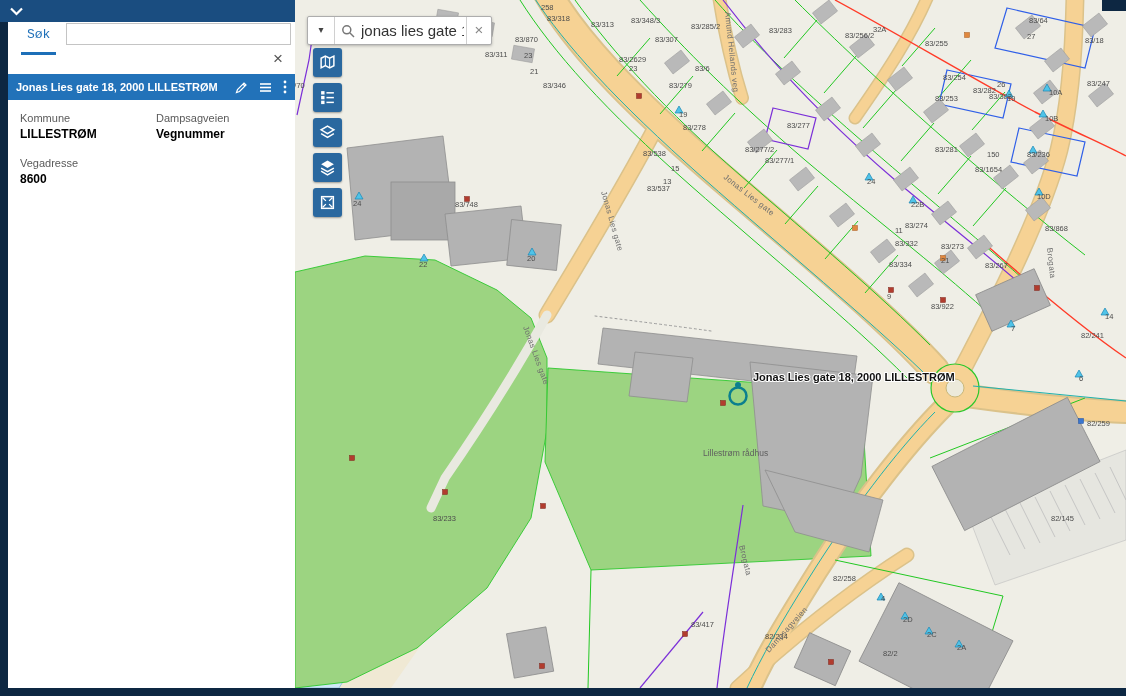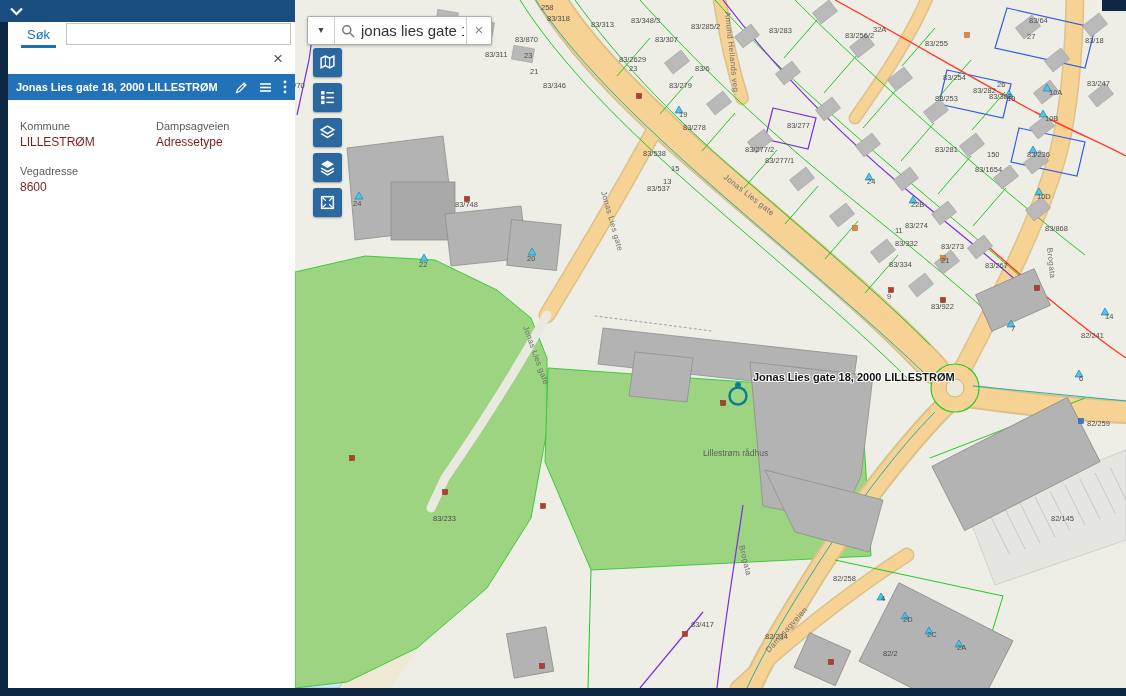--- a/index.html
+++ b/index.html
@@ -8,31 +8,31 @@
     background:#0d2742;font-family:"Liberation Sans",sans-serif;
   }
   
   .frame-left{position:absolute;left:0;top:0;width:8px;height:696px;background:#0d2742;z-index:5;}
   .frame-bottom{position:absolute;left:0;bottom:0;width:1126px;height:8px;background:#0d2742;z-index:6;}
   .frame-topright{position:absolute;right:0;top:0;width:24px;height:11px;background:#0d2742;z-index:6;}
   .topbar{position:absolute;left:0;top:0;width:295px;height:22px;background:#1a4d80;z-index:6;display:flex;align-items:center;padding-left:9px;box-sizing:border-box;}
   
   .sidebar{position:absolute;left:8px;top:22px;width:287px;height:666px;background:#ffffff;z-index:5;box-sizing:border-box;}
   .tabrow{position:relative;height:26px;}
-  .tab{display:inline-block;margin-left:13px;padding:5px 6px 3px 6px;color:#1d6fb8;font-size:13px;border-bottom:3px solid #1d6fb8;cursor:pointer;}
+  .tab{display:inline-block;margin-left:13px;padding:5px 6px 10px 6px;color:#1d6fb8;font-size:13px;border-bottom:3px solid #1d6fb8;cursor:pointer;font-family:Liberation Mono, monospace;}
   .tab-input{position:absolute;left:58px;top:1px;width:225px;height:22px;border:1px solid #c4c4c4;box-sizing:border-box;font-size:12px;padding:0 4px;outline:none;}
   .closerow{height:26px;position:relative;}
   .close-x{position:absolute;right:12px;top:2px;font-size:17px;color:#555;cursor:pointer;line-height:1;}
   .result-head{height:26px;background:#2272b9;color:#fff;display:flex;align-items:center;padding:0 8px;font-size:11px;font-weight:bold;}
   .result-title{white-space:nowrap;overflow:hidden;}
   .head-icons{margin-left:auto;display:flex;gap:11px;align-items:center;}
   .head-icons span{display:inline-flex;cursor:pointer;}
-  .details{padding:20px 12px;display:grid;grid-template-columns:136px 1fr;row-gap:16px;}
+  .details{padding:12px 12px;display:grid;grid-template-columns:136px 1fr;row-gap:16px;}
   .fld-label{color:#5a5a5a;font-size:11px;margin-bottom:3px;}
-  .fld-value{color:#7f1d1d;font-size:12px;font-weight:normal;}
+  .fld-value{color:#000000;font-size:12px;font-weight:bold;}
   
   .map-wrap{position:absolute;left:295px;top:0;width:831px;height:688px;background:#efeee6;overflow:hidden;}
   .map-wrap svg.basemap{position:absolute;left:0;top:0;}
   svg text{font-family:"Liberation Sans",sans-serif;}
   .lbl{fill:#4c4c4c;font-size:7.5px;}
   .street{fill:#6e6e6e;font-size:8px;letter-spacing:.4px;}
   .place{fill:#5f5f5f;font-size:8.5px;}
   .marker{fill:#101010;font-size:11px;font-weight:bold;paint-order:stroke;stroke:#ffffff;stroke-width:2.2px;stroke-linejoin:round;}
   .tri{fill:#4fc3e8;stroke:#1b87b4;stroke-width:.7;}
   .sq-red{fill:#b23c2e;stroke:#7c271c;stroke-width:.5;}
@@ -99,21 +99,21 @@
       </span>
     </span>
   </div>
   <div class="details">
     <div style="grid-column:1;grid-row:1">
       <div class="fld-label">Kommune</div>
       <div class="fld-value">LILLESTRØM</div>
     </div>
     <div style="grid-column:2;grid-row:1">
       <div class="fld-label">Dampsagveien</div>
-      <div class="fld-value">Adressetype</div>
+      <div class="fld-value">Vegnummer</div>
     </div>
     <div style="grid-column:1;grid-row:2">
       <div class="fld-label">Vegadresse</div>
       <div class="fld-value">8600</div>
     </div>
   </div>
 </div>
 
 <div class="map-wrap">
   <svg class="basemap" id="map-svg" width="831" height="688" viewBox="0 0 831 688">

